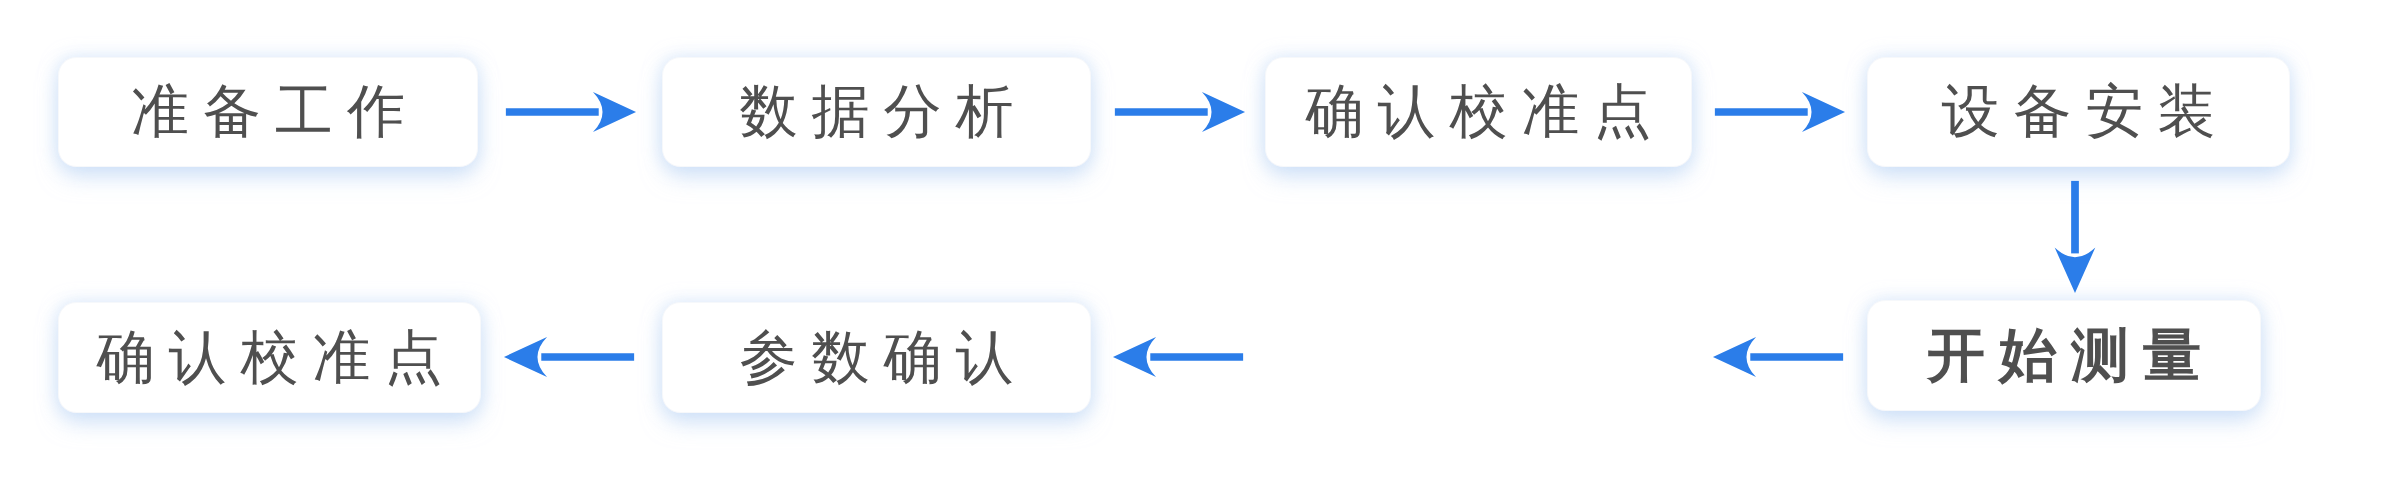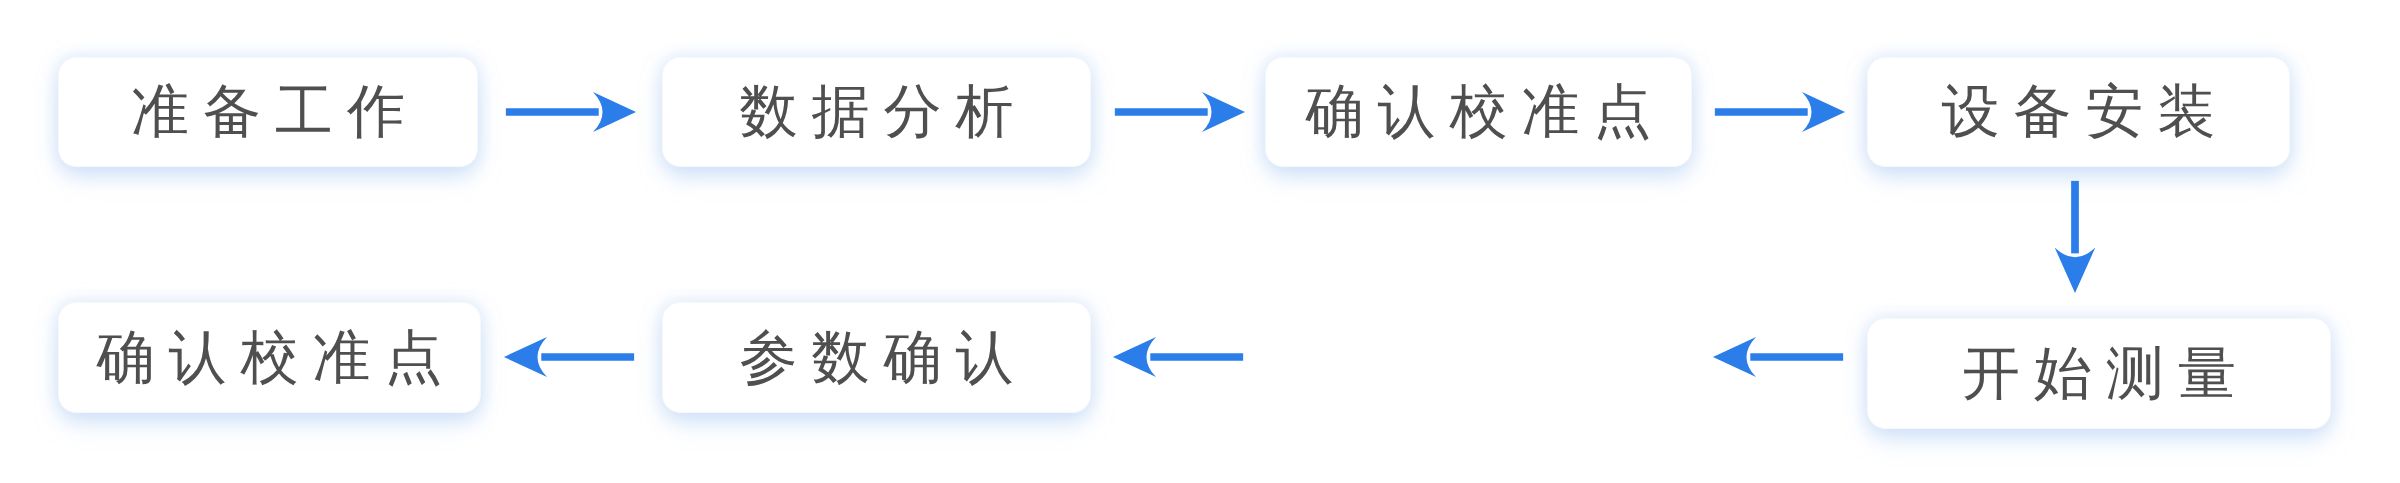--- a/index.html
+++ b/index.html
@@ -57,21 +57,21 @@
   </div>
 
   <div class="node" style="left:1265px;top:57px;width:427px;height:110px;">
     <span class="node-label">确认校准点</span>
   </div>
 
   <div class="node" style="left:1867px;top:57px;width:423px;height:110px;">
     <span class="node-label">设备安装</span>
   </div>
 
-  <div class="node" style="left:1867px;top:318px;width:464px;height:111px;">
+  <div class="node" style="left:1867px;top:300px;width:394px;height:111px;font-weight:bold;">
     <span class="node-label">开始测量</span>
   </div>
 
 
   <div class="node" style="left:662px;top:302px;width:429px;height:111px;">
     <span class="node-label">参数确认</span>
   </div>
 
   <div class="node" style="left:58px;top:302px;width:423px;height:111px;">
     <span class="node-label">确认校准点</span>

